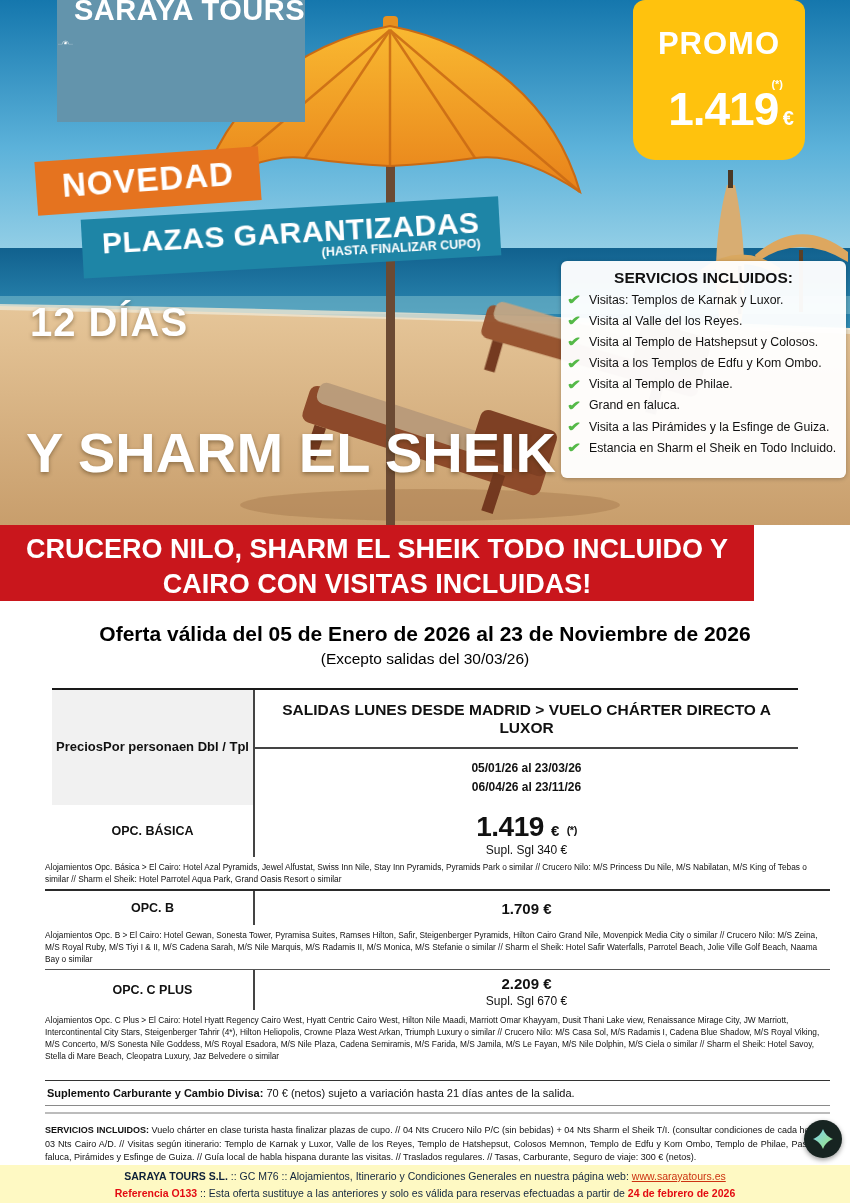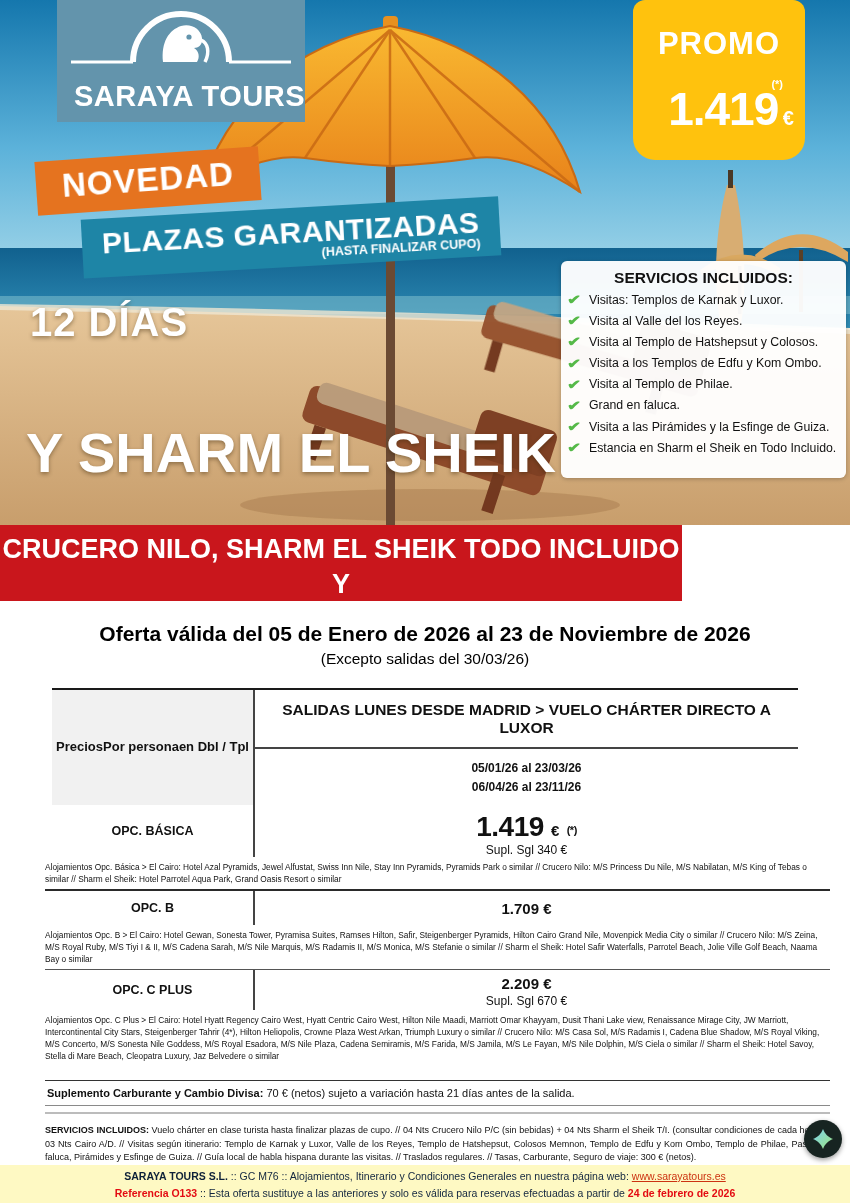--- a/index.html
+++ b/index.html
@@ -5,21 +5,21 @@
   * { margin:0; padding:0; box-sizing:border-box; }
   html,body { background:#888; }
   body { font-family:"Liberation Sans", sans-serif; }
   .page { position:relative; width:850px; height:1203px; background:#fff; margin:0 auto; overflow:hidden; }
 
   
   .hero { position:relative; width:850px; height:525px; overflow:hidden; }
   .hero svg.scene { position:absolute; left:0; top:0; }
 
   .logo-box { position:absolute; left:57px; top:0; width:248px; height:122px;
-    background:#6394ac; display:flex; flex-direction:column; align-items:flex-end; justify-content:flex-start; }
+    background:#6394ac; display:flex; align-items:flex-start; justify-content:flex-start; }
   .logo-name { color:#fff; font-weight:bold; font-size:29px; letter-spacing:.5px; margin-top:-6px; white-space:nowrap; }
 
   .promo-box { position:absolute; right:45px; top:0; width:172px; height:160px;
     background:#ffc20d; border-radius:12px 12px 22px 22px; color:#fff; text-align:center; }
   .promo-label { font-size:31px; font-weight:bold; margin-top:26px; letter-spacing:1px; }
   .promo-star { font-size:11px; font-weight:bold; text-align:right; padding-right:22px; margin-top:16px; }
   .promo-price-row { font-weight:bold; line-height:1; margin-top:-4px;padding-left:24px; }
   .promo-price { font-size:46px; letter-spacing:-1px; }
   .promo-cur { font-size:20px; }
 
@@ -38,21 +38,21 @@
   .hero-title2{ left:26px; top:420px; font-size:56px; }
 
   .services-box { position:absolute; left:561px; top:261px; width:285px; height:217px;
     background:rgba(255,255,255,.96); border-radius:6px; padding:8px 8px 6px 8px; box-shadow:0 1px 4px rgba(0,0,0,.25); }
   .services-title { text-align:center; font-weight:bold; font-size:15.5px; color:#111; margin-bottom:5px; }
   .svc-item { display:flex; align-items:center; gap:6px; margin:0 0 6.2px 0; }
   .svc-check { color:#55b948; font-size:13px; font-weight:bold; transform:scaleX(1.3); flex:0 0 14px; }
   .svc-text { font-size:12.3px; color:#111; white-space:nowrap; }
 
   
-  .ribbon { width:682px; height:76px; background:#c9161c; color:#fff; text-align:center;
+  .ribbon { width:754px; height:76px; background:#c9161c; color:#fff; text-align:center;
     font-weight:bold; font-size:27px; line-height:1.28; padding-top:7px; letter-spacing:0; }
 
   
   .offer { text-align:center; padding-top:21px; height:87px; }
   .offer-validity { font-size:21px; font-weight:bold; color:#000; }
   .offer-exception { font-size:15.5px; color:#000; margin-top:4px; }
 
   
   .table-zone { margin:0 20px 0 45px; position:relative; color:#111; }
   .price-table { margin-left:7px; width:746px; border-top:2px solid #1a1a1a; }

